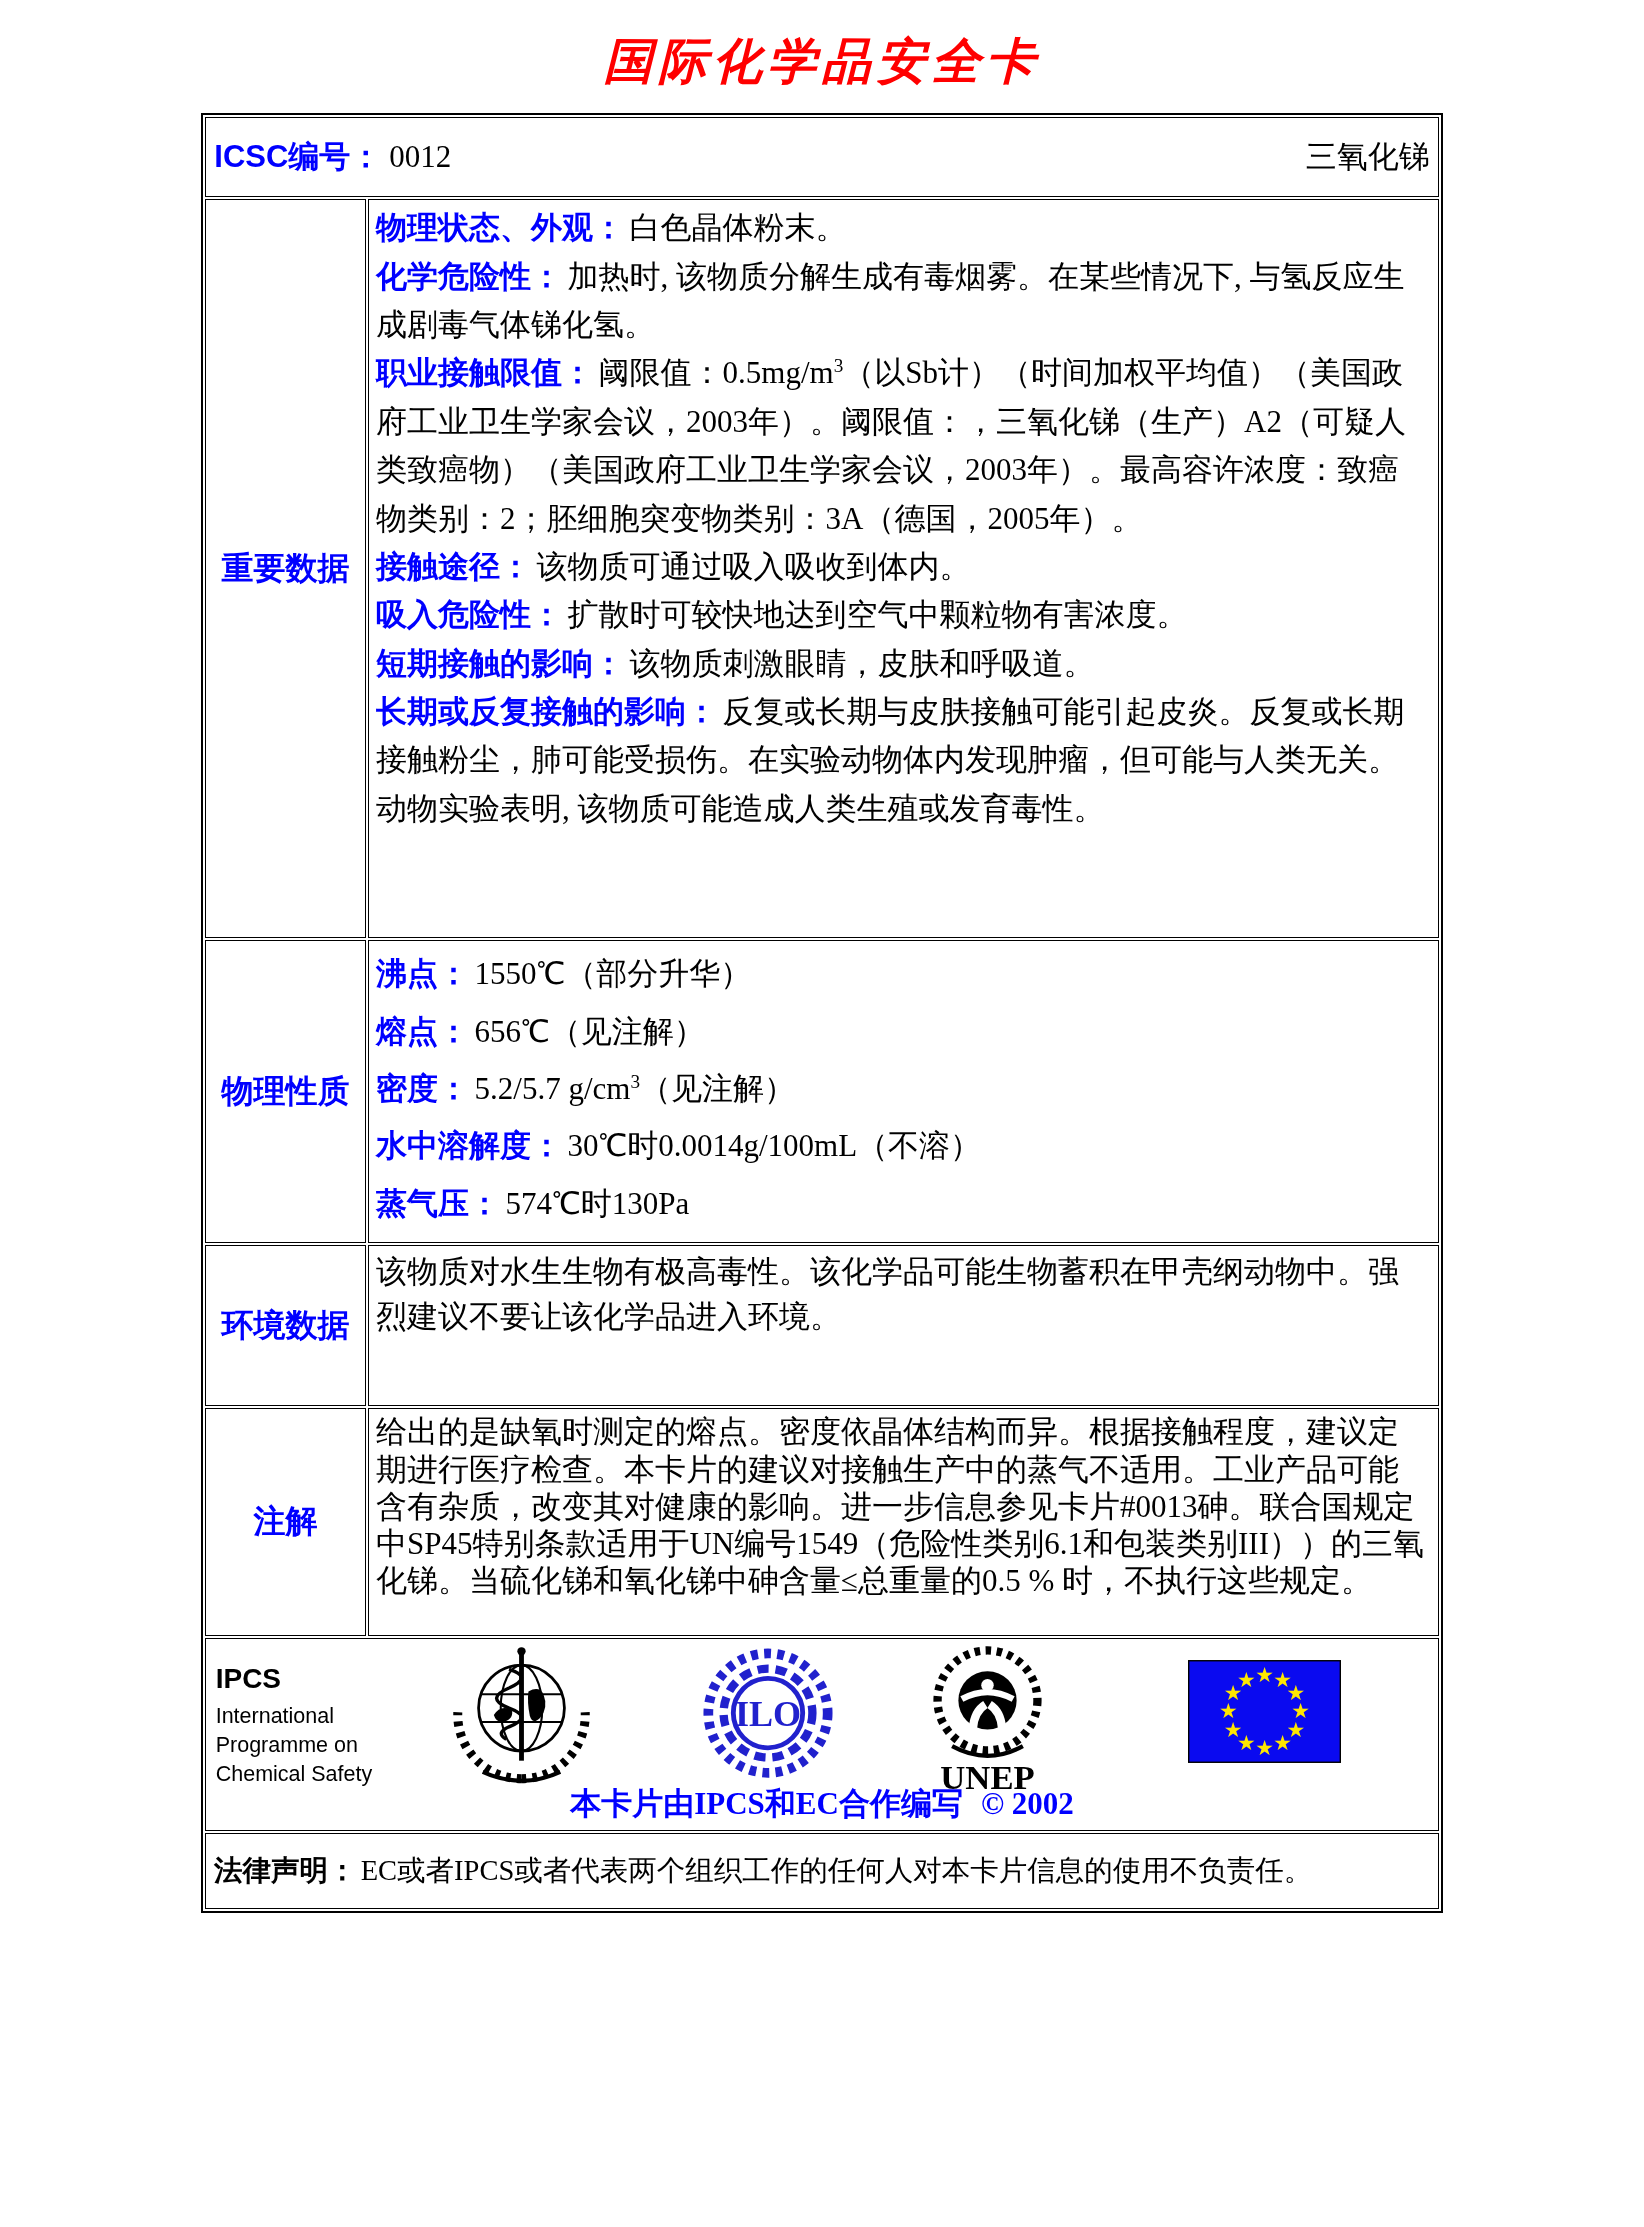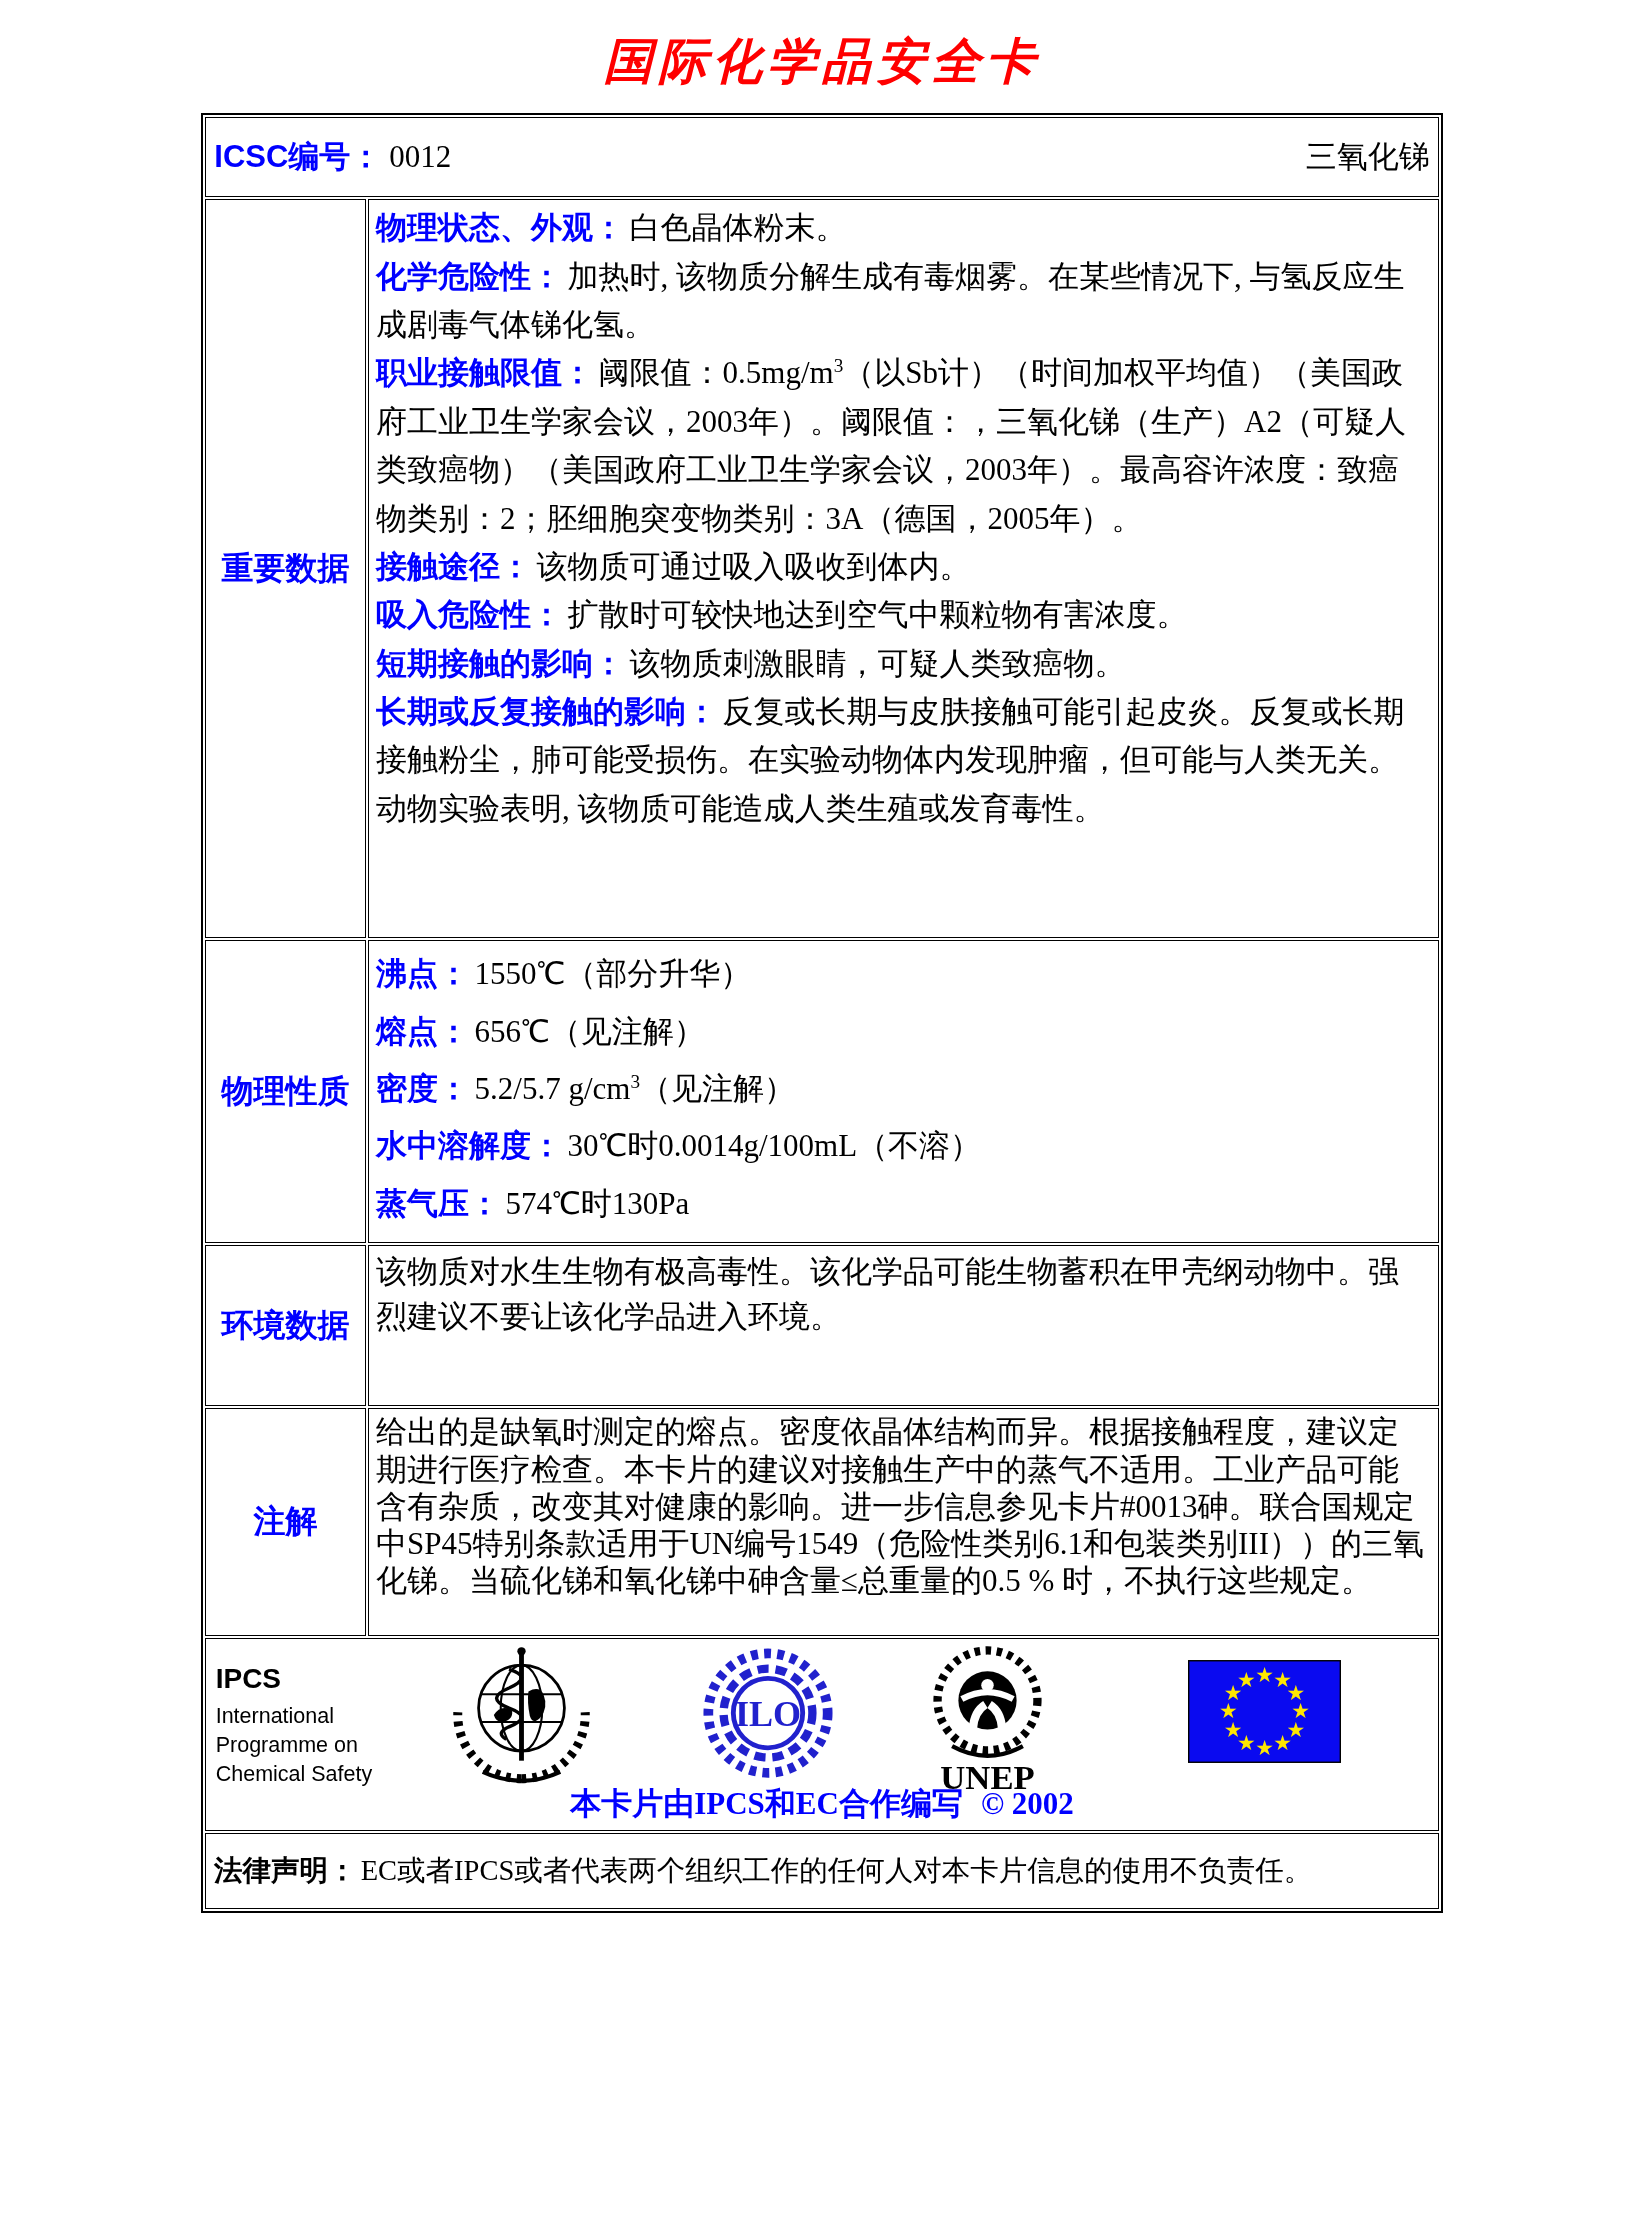--- a/index.html
+++ b/index.html
@@ -92,21 +92,21 @@
         <div class="item"><span class="lbl">物理状态、外观：</span><span>白色晶体粉末。</span><sup></sup><span></span></div>
 
         <div class="item"><span class="lbl">化学危险性：</span><span>加热时, 该物质分解生成有毒烟雾。在某些情况下, 与氢反应生成剧毒气体锑化氢。</span><sup></sup><span></span></div>
 
         <div class="item"><span class="lbl">职业接触限值：</span><span>阈限值：0.5mg/m</span><sup>3</sup><span>（以Sb计）（时间加权平均值）（美国政府工业卫生学家会议，2003年）。阈限值：，三氧化锑（生产）A2（可疑人类致癌物）（美国政府工业卫生学家会议，2003年）。最高容许浓度：致癌物类别：2；胚细胞突变物类别：3A（德国，2005年）。</span></div>
 
         <div class="item"><span class="lbl">接触途径：</span><span>该物质可通过吸入吸收到体内。</span><sup></sup><span></span></div>
 
         <div class="item"><span class="lbl">吸入危险性：</span><span>扩散时可较快地达到空气中颗粒物有害浓度。</span><sup></sup><span></span></div>
 
-        <div class="item"><span class="lbl">短期接触的影响：</span><span>该物质刺激眼睛，可疑人类致癌物。</span><sup></sup><span></span></div>
+        <div class="item"><span class="lbl">短期接触的影响：</span><span>该物质刺激眼睛，皮肤和呼吸道。</span><sup></sup><span></span></div>
 
         <div class="item"><span class="lbl">长期或反复接触的影响：</span><span>反复或长期与皮肤接触可能引起皮炎。反复或长期接触粉尘，肺可能受损伤。在实验动物体内发现肿瘤，但可能与人类无关。动物实验表明, 该物质可能造成人类生殖或发育毒性。</span><sup></sup><span></span></div>
       </td>
   </tr>
 
   <tr>
     <td class="sec-label" style="height:299px;">物理性质</td>
     <td class="content phys-content">
 
         <div class="item"><span class="lbl">沸点：</span><span>1550℃（部分升华）</span><sup></sup><span></span></div>

